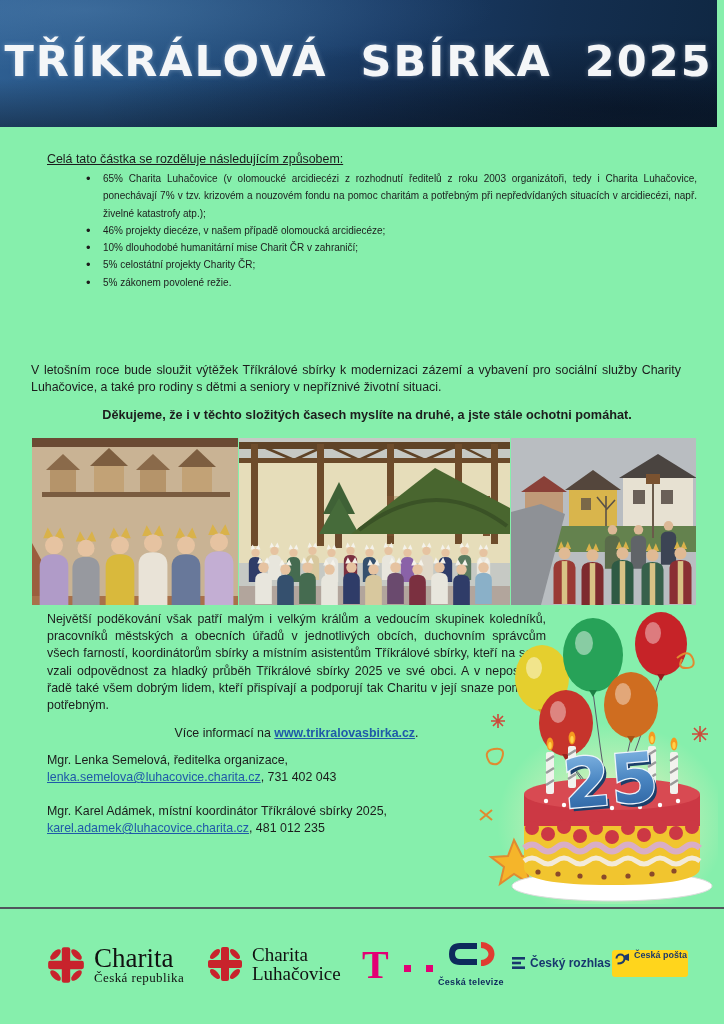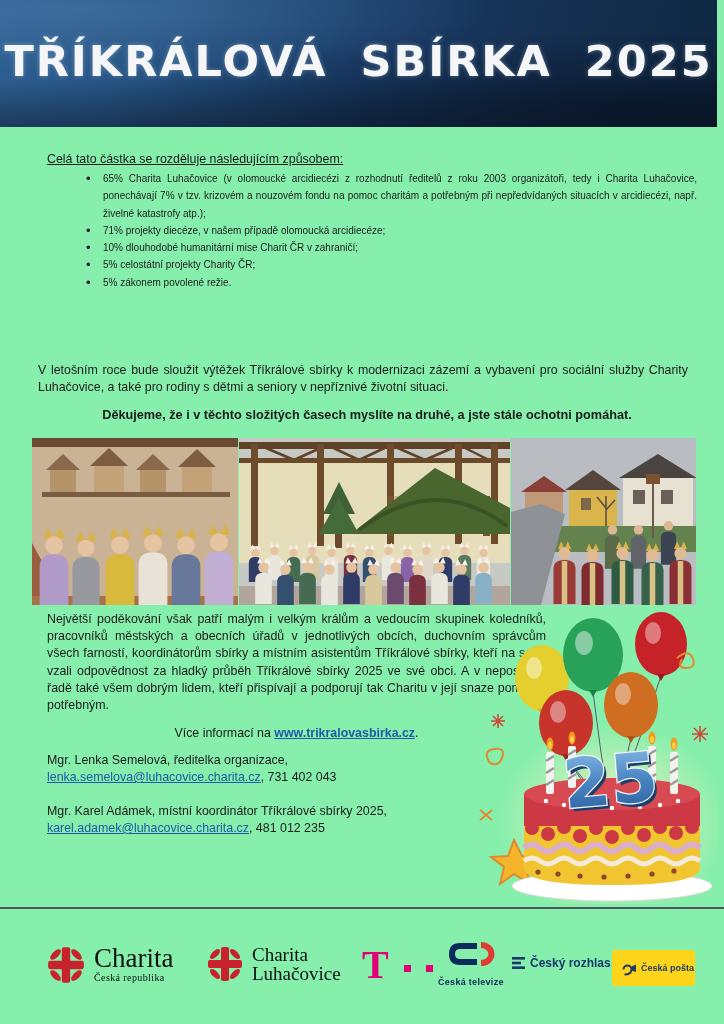--- a/index.html
+++ b/index.html
@@ -18,21 +18,21 @@
     letter-spacing:2px;word-spacing:16px;white-space:nowrap;
     text-shadow:0 0 5px rgba(220,235,255,.35);}
 
   
   .lead{position:absolute;left:47px;top:151px;width:650px;font-size:12.4px;line-height:17px;text-decoration:underline;}
   ul.dist{position:absolute;left:85px;top:170px;width:612px;margin:0;padding:0;list-style:none;}
   ul.dist li{position:relative;padding-left:18px;font-size:10px;line-height:17.3px;text-align:justify;}
   ul.dist li::before{content:"\2022";position:absolute;left:1px;top:0;font-size:13px;}
   .p-thanks{position:absolute;left:47px;top:303px;width:650px;font-size:12.4px;line-height:17.3px;
     font-weight:bold;text-align:justify;}
-  .p-purpose{position:absolute;left:38px;top:362px;width:650px;font-size:12.4px;line-height:17.3px;text-align:justify;}
+  .p-purpose{position:absolute;left:31px;top:362px;width:650px;font-size:12.4px;line-height:17.3px;text-align:justify;}
   .p-appeal{position:absolute;left:37px;top:408px;width:660px;font-size:12.7px;font-weight:bold;text-align:center;}
   .p-gratitude{position:absolute;left:47px;top:611px;width:499px;font-size:12.4px;line-height:17.2px;text-align:justify;}
   .info-line{position:absolute;left:47px;top:726px;width:499px;font-size:12.4px;text-align:center;}
   .link{color:#1f5aa8;text-decoration:underline;cursor:pointer;}
   .link.bold{font-weight:bold;}
   .contact{position:absolute;left:47px;font-size:12.4px;line-height:17.2px;}
   .contact.c1{top:752px;} .contact.c2{top:803px;}
 
   
   .photos{position:absolute;left:32px;top:438px;width:665px;height:167px;display:flex;gap:1px;}
@@ -43,47 +43,47 @@
   .illustration{position:absolute;left:462px;top:598px;width:256px;height:306px;}
 
   
   .divider{position:absolute;left:0;top:907px;width:724px;height:2px;background:#50555d;}
   .footer{position:absolute;left:0;top:936px;width:724px;height:80px;}
   .logo{position:absolute;display:flex;align-items:center;gap:7px;}
   .logo-charita-cr{left:45px;top:8px;}
   .logo-charita-luh{left:205px;top:8px;}
   .serif-title{font-family:"Liberation Serif",serif;color:#111;}
   .cr-name{font-size:27px;line-height:25px;}
-  .cr-sub{font-size:10px;line-height:14px;letter-spacing:.4px;}
+  .cr-sub{font-size:13px;line-height:14px;letter-spacing:.4px;}
   .luh-name{font-size:19px;line-height:19px;}
   .logo-tmobile{left:362px;top:10px;align-items:center;}
   .t-glyph{font-family:"Liberation Serif",serif;font-weight:bold;font-size:40px;line-height:38px;color:#e20074;}
   .t-dot{width:7px;height:7px;background:#e20074;display:inline-block;margin-left:8px;margin-top:6px;}
   .logo-ct{left:438px;top:6px;flex-direction:column;gap:11px;}
   .ct-label{font-size:9px;font-weight:bold;color:#0d2a5c;letter-spacing:.3px;}
   .logo-rozhlas{left:512px;top:20px;gap:5px;}
   .cro-label{font-size:12px;font-weight:bold;color:#17376e;}
   .logo-posta{left:612px;top:14px;}
-  .posta-badge{width:76px;height:36px;background:#ffd51c;border-radius:3px;display:flex;
-    align-items:center;justify-content:center;gap:4px;padding-left:7px;}
+  .posta-badge{width:76px;height:27px;background:#ffd51c;border-radius:3px;display:flex;
+    align-items:flex-start;justify-content:center;gap:4px;}
   .posta-label{font-size:9px;font-weight:bold;color:#1d3a6b;}
 </style>
 </head>
 <body>
 
 <div class="page">
 
   <div class="banner">
     <div class="banner-title">TŘÍKRÁLOVÁ SBÍRKA 2025</div>
   </div>
 
   <div class="lead">Celá tato částka se rozděluje následujícím způsobem:</div>
   <ul class="dist">
     <li>65% Charita Luhačovice (v olomoucké arcidiecézi z rozhodnutí ředitelů z roku 2003 organizátoři, tedy i Charita Luhačovice, ponechávají 7% v tzv. krizovém a nouzovém fondu na pomoc charitám a potřebným při nepředvídaných situacích v arcidiecézi, např. živelné katastrofy atp.);</li>
-    <li>71% projekty diecéze, v našem případě olomoucká arcidiecéze;</li>
+    <li>46% projekty diecéze, v našem případě olomoucká arcidiecéze;</li>
     <li>10% dlouhodobé humanitární mise Charit ČR v zahraničí;</li>
     <li>5% celostátní projekty Charity ČR;</li>
     <li>5% zákonem povolené režie.</li>
   </ul>
 
   <div class="p-purpose">V letošním roce bude sloužit výtěžek Tříkrálové sbírky k modernizaci zázemí a vybavení pro sociální služby Charity Luhačovice, a také pro rodiny s dětmi a seniory v nepříznivé životní situaci.</div>
   <div class="p-appeal">Děkujeme, že i v těchto složitých časech myslíte na druhé, a jste stále ochotni pomáhat.</div>
 
   <div class="photos">
     <div class="photo">

